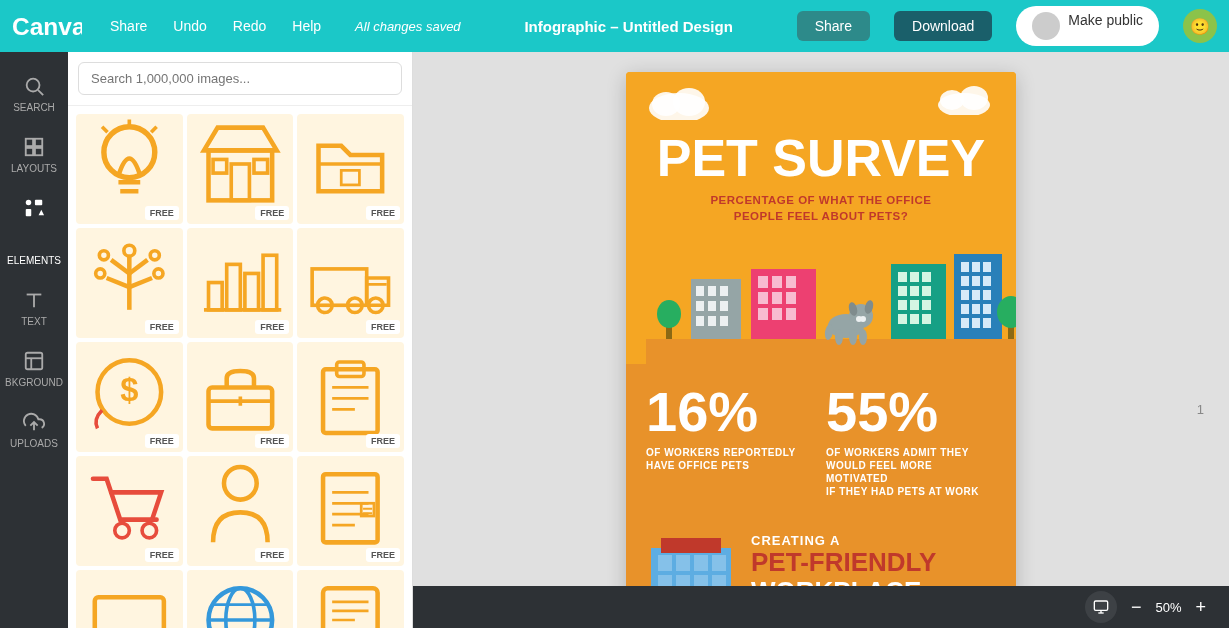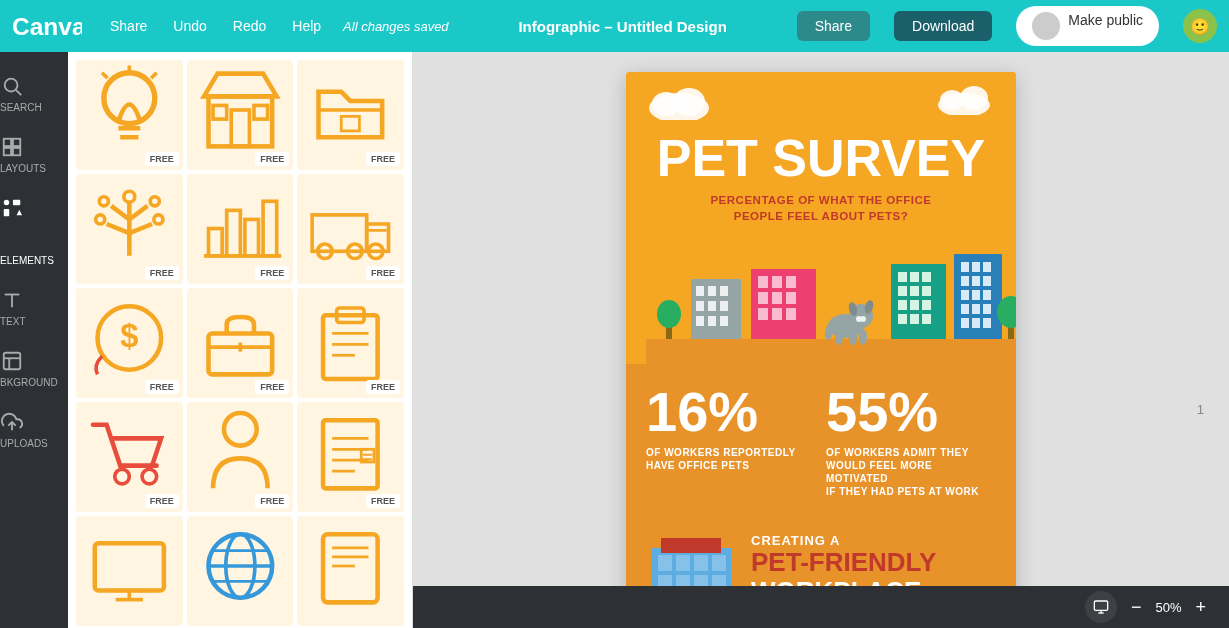--- a/index.html
+++ b/index.html
@@ -26,21 +26,21 @@
       border: none;
       font-size: 14px;
       cursor: pointer;
       padding: 4px 8px;
       border-radius: 4px;
     }
     .topbar-status {
       font-style: italic;
       color: white;
       font-size: 13px;
-      margin-left: 4px;
+      margin-left: 16px;
     }
     .topbar-center {
       flex: 1;
       display: flex;
       align-items: center;
       justify-content: center;
       gap: 8px;
     }
     .topbar-title {
       color: white;
@@ -114,20 +114,21 @@
       flex-direction: column;
       align-items: center;
       padding: 10px 0;
       gap: 0;
       flex-shrink: 0;
     }
     .sidebar-item {
       width: 100%;
       display: flex;
       flex-direction: column;
+      align-items: center;
       padding: 12px 0 10px;
       cursor: pointer;
       color: #aaa;
       font-size: 10px;
       gap: 4px;
     }
     .sidebar-item.active { color: white; gap: 35px; }
     .sidebar-icon {
       width: 24px; height: 24px;
       display: flex; align-items: center; justify-content: center;
@@ -341,20 +342,23 @@
           <line x1="12" y1="12" x2="12" y2="21"></line>
           <path d="M20.39 18.39A5 5 0 0 0 18 9h-1.26A8 8 0 1 0 3 16.3"></path>
         </svg>
       </div>
       <span>UPLOADS</span>
     </div>
 
   </div>
 
   <div class="panel">
+    <div class="panel-search">
+      <input type="text" placeholder="Search 1,000,000 images..." style="">
+    </div>
     <div class="panel-images">
 
       <div class="img-cell" style="height:110px; background:#fff5e0;">
         
         <svg width="100%" height="100" viewBox="0 0 100 110" fill="none" xmlns="http://www.w3.org/2000/svg">
           <circle cx="50" cy="42" r="28" stroke="#f5a623" stroke-width="6" fill="none"></circle>
           <line x1="38" y1="75" x2="62" y2="75" stroke="#f5a623" stroke-width="5"></line>
           <line x1="40" y1="85" x2="60" y2="85" stroke="#f5a623" stroke-width="5"></line>
           <line x1="50" y1="14" x2="50" y2="6" stroke="#f5a623" stroke-width="4"></line>
           <line x1="26" y1="20" x2="20" y2="14" stroke="#f5a623" stroke-width="4"></line>

